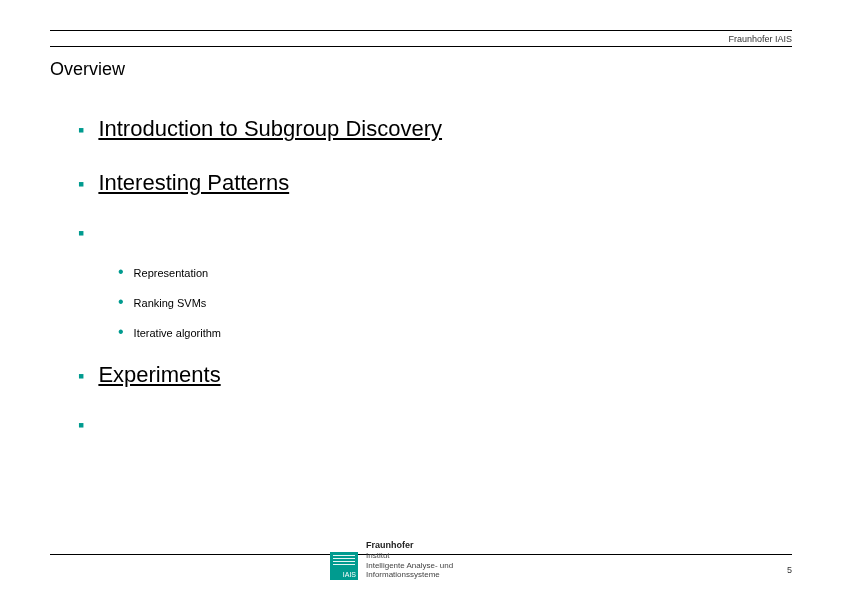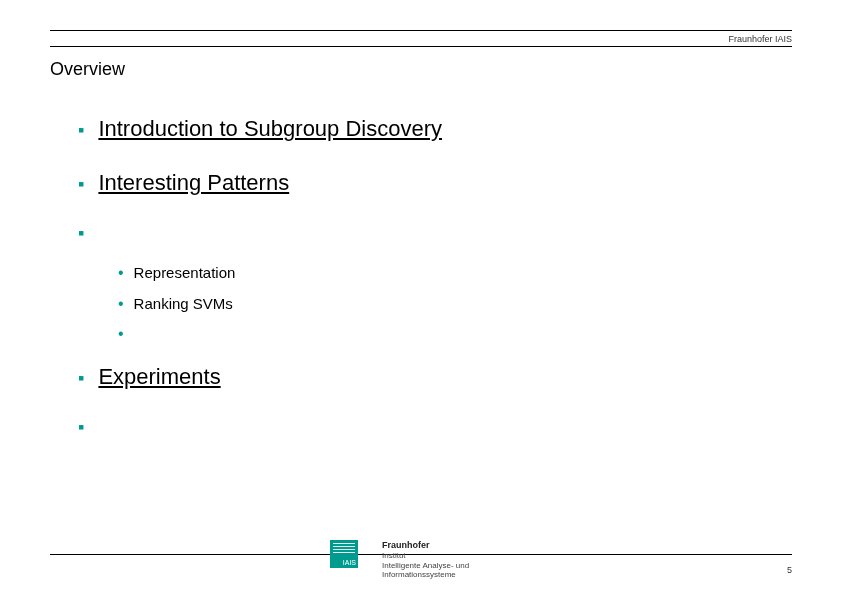--- a/index.html
+++ b/index.html
@@ -69,21 +69,21 @@
     align-items: baseline;
     margin-bottom: 14px;
   }
   .sub-bullet {
     color: #009B8F;
     font-size: 16px;
     margin-right: 10px;
     line-height: 1;
   }
   .sub-text {
-    font-size: 15px;
+    font-size: 11px;
     color: #000;
   }
   .footer-area {
     position: absolute;
     left: 50px;
     right: 50px;
     bottom: 40px;
   }
   .footer-rule {
     border-top: 1px solid #000;
@@ -93,22 +93,22 @@
     right: 50px;
     bottom: 20px;
     font-size: 9px;
     color: #333;
   }
   .footer-logo-block {
     position: absolute;
     left: 330px;
     bottom: 15px;
     display: flex;
-    align-items: flex-start;
-    gap: 24px;
+    align-items: flex-end;
+    gap: 8px;
   }
   .logo-box {
     width: 28px;
     height: 28px;
     background: #009B8F;
     color: #fff;
     font-size: 7px;
     display: flex;
     align-items: flex-end;
     justify-content: flex-end;
@@ -162,20 +162,21 @@
       <div class="sub-item">
         <span class="sub-bullet">•</span>
         <span class="sub-text">Representation</span>
       </div>
       <div class="sub-item">
         <span class="sub-bullet">•</span>
         <span class="sub-text">Ranking SVMs</span>
       </div>
       <div class="sub-item">
         <span class="sub-bullet">•</span>
+        <span class="sub-text">Iterative algorithm</span>
       </div>
     </div>
 
     <div class="main-item">
       <span class="main-bullet">▪</span>
       <span class="main-text">Experiments</span>
     </div>
 
     <div class="main-item">
       <span class="main-bullet">▪</span>

